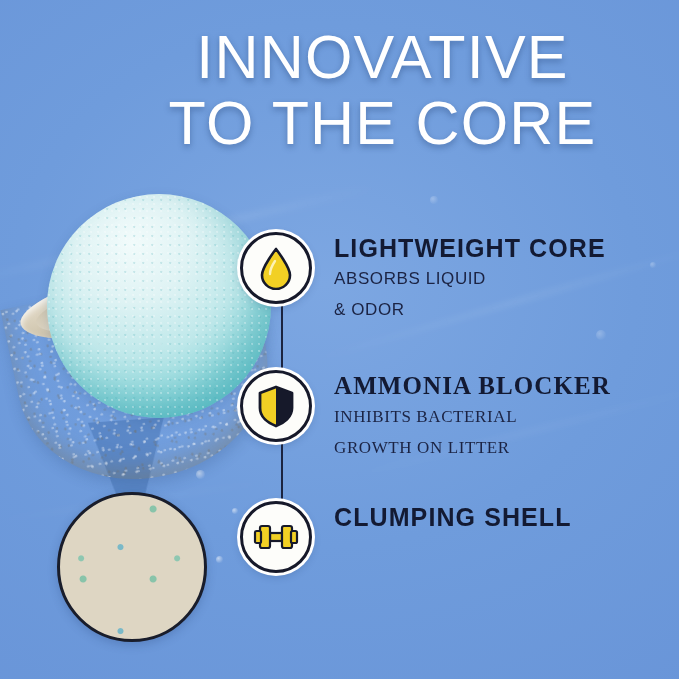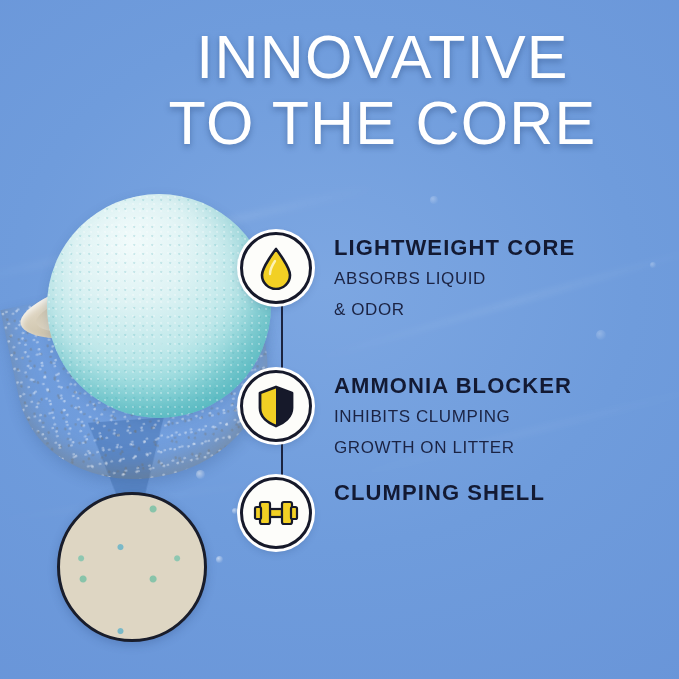--- a/index.html
+++ b/index.html
@@ -185,43 +185,43 @@
     left: 281px;
     top: 300px;
     width: 2px;
     height: 232px;
     background: #1b2440;
   }
 
   
   .feature { position: absolute; left: 240px; display: flex; align-items: flex-start; }
   .f1 { top: 232px; }
-  .f2 { top: 370px; }
-  .f3 { top: 477px; }
+  .f2 { top: 370px; font-family: Liberation Serif, serif; }
+  .f3 { top: 501px; }
 
   .badge {
     position: relative;
     flex: 0 0 auto;
     width: 66px;
     height: 66px;
     border-radius: 50%;
     background: #fdfdfa;
     border: 3px solid #16192a;
     box-shadow: 0 0 0 3px #ffffff, 0 3px 8px rgba(25,55,105,.28);
     display: flex;
     align-items: center;
     justify-content: center;
     z-index: 2;
   }
   .badge svg { display: block; }
 
   .ftext { margin-left: 22px; padding-top: 1px; }
   .fhead {
     color: #131a33;
-    font-size: 22px;
+    font-size: 25px;
     font-weight: 700;
     letter-spacing: 1.1px;
     line-height: 30px;
     white-space: nowrap;
   }
   .fbody {
     color: #1b2343;
     font-size: 17px;
     font-weight: 400;
     letter-spacing: .6px;
@@ -277,21 +277,21 @@
 
   <div class="feature f2">
     <div class="badge">
       <svg width="40" height="44" viewBox="0 0 40 44" aria-hidden="true">
         <path d="M20 3 L36 9 V24 C36 33 28 39 20 42 C12 39 4 33 4 24 V9 Z" fill="#f2d024" stroke="#16192a" stroke-width="2.8" stroke-linejoin="round"></path>
         <path d="M20 3 L36 9 V24 C36 33 28 39 20 42 Z" fill="#16192a"></path>
       </svg>
     </div>
     <div class="ftext">
       <div class="fhead">AMMONIA BLOCKER</div>
-      <div class="fbody">INHIBITS CLUMPING
+      <div class="fbody">INHIBITS BACTERIAL
 GROWTH ON LITTER</div>
     </div>
   </div>
 
   <div class="feature f3">
     <div class="badge">
       <svg width="46" height="30" viewBox="0 0 46 30" aria-hidden="true">
         <rect x="17" y="11" width="12" height="8" fill="#f2d024" stroke="#16192a" stroke-width="2.2"></rect>
         <rect x="7" y="4" width="10" height="22" rx="2" fill="#f2d024" stroke="#16192a" stroke-width="2.2"></rect>
         <rect x="29" y="4" width="10" height="22" rx="2" fill="#f2d024" stroke="#16192a" stroke-width="2.2"></rect>

